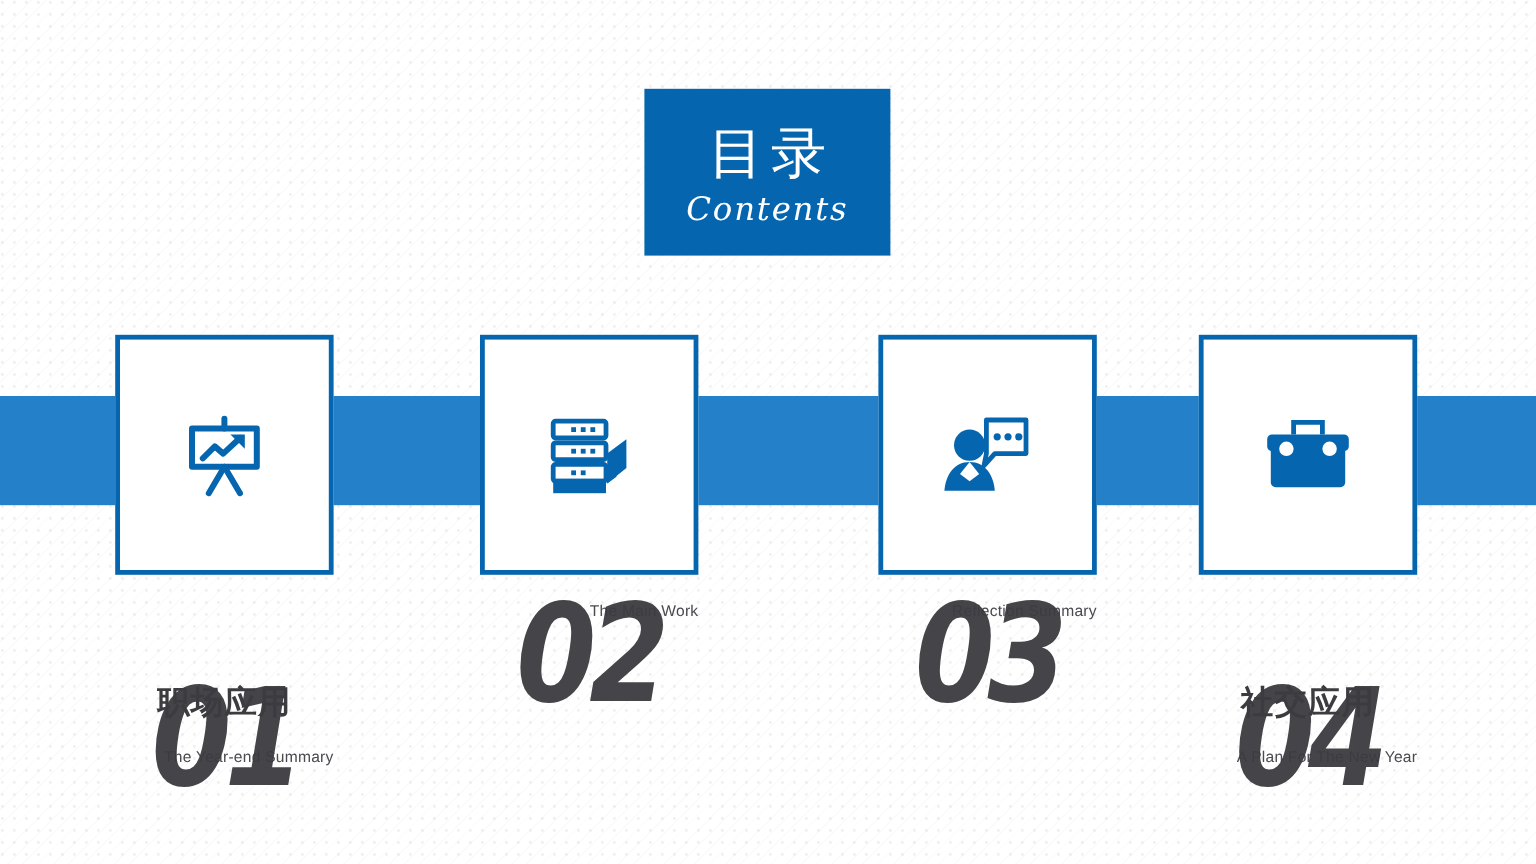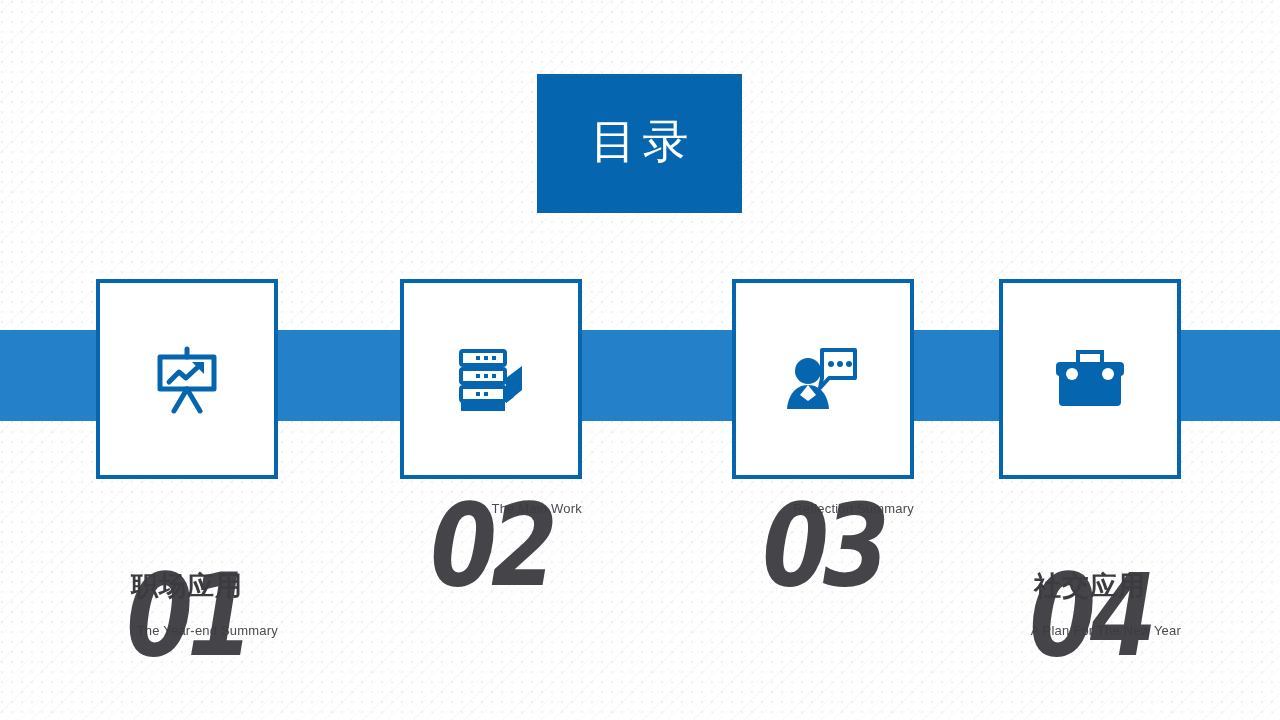--- a/index.html
+++ b/index.html
@@ -62,21 +62,21 @@
     box-sizing: border-box;
     padding-top: 4px;
   }
   #title-cn {
     color: #ffffff;
     font-size: 46px;
     font-weight: 400;
     letter-spacing: 6px;
     line-height: 1.15;
     text-indent: 6px;
-    font-family: Liberation Mono, monospace;
+    font-family: Liberation Sans, sans-serif;
   }
   #title-en {
     color: #ffffff;
     font-size: 27px;
     font-style: italic;
     font-weight: 400;
     letter-spacing: 1.5px;
     margin-top: 6px;
     font-family: "DejaVu Serif", "Liberation Serif", serif;
   }
@@ -161,20 +161,21 @@
 <body>
 
 <div id="slide">
 
   <div id="bg-hatch"></div>
 
   <div id="band"></div>
 
   <div id="title-block">
     <div id="title-cn">目录</div>
+    <div id="title-en">Contents</div>
   </div>
 
   <div class="item item-1">
     <div class="icon-box">
       <span>
         <svg width="78" height="78" viewBox="0 0 78 78" aria-hidden="true">
           <g fill="none" stroke="#0566AF" stroke-width="5" stroke-linecap="round" stroke-linejoin="round">
             <rect x="12" y="17" width="54" height="32"></rect>
             <path d="M39 17 V9"></path>
             <path d="M39 49 L26 71"></path>

